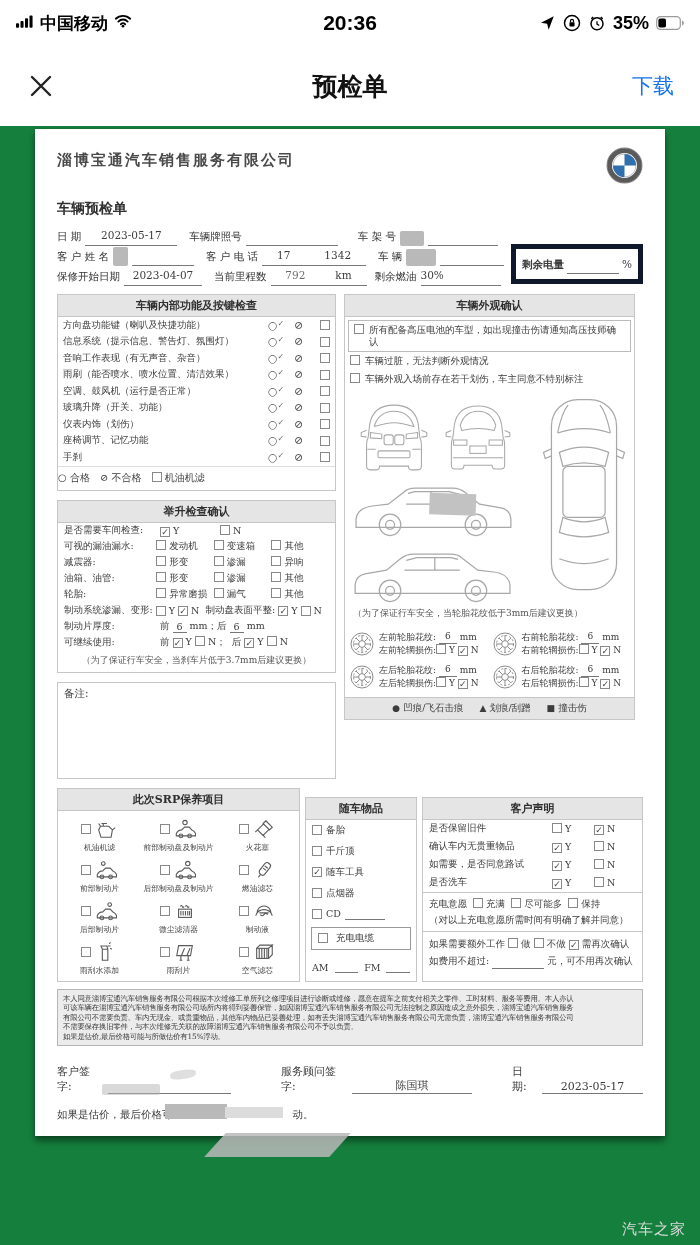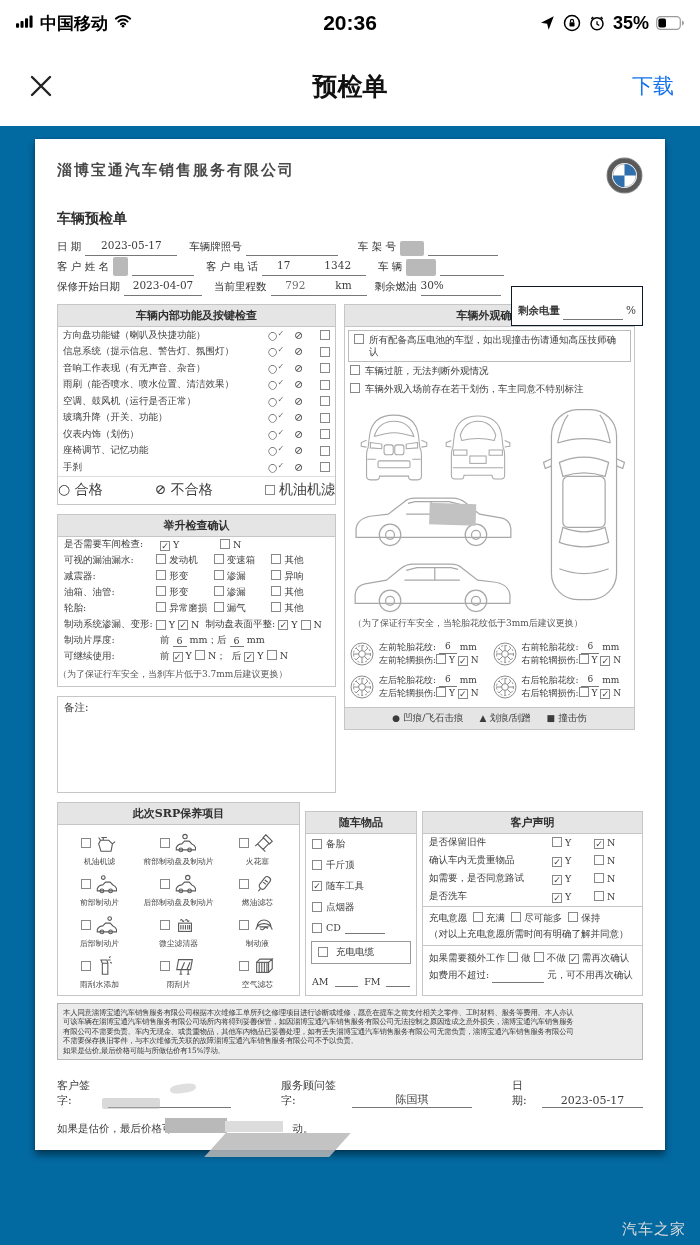--- a/index.html
+++ b/index.html
@@ -14,61 +14,61 @@
   .sb-right { margin-left:auto; display:flex; align-items:center; gap:7px; font-size:18px; font-weight:bold; color:#000; }
   .sbi { width:18px; height:18px; display:block; }
 
   
   .navbar { height:80px; display:flex; align-items:center; padding:0 26px; position:relative; background:#fff; }
   .nav-close { width:30px; height:30px; cursor:pointer; }
   .nav-title { position:absolute; left:0; right:0; text-align:center; font-size:25px; font-weight:bold; color:#111; pointer-events:none; }
   .nav-dl { margin-left:auto; font-size:21px; color:#1673ee; cursor:pointer; }
 
   
-  .viewer { height:1119px; background:#0369a1; position:relative; overflow:hidden; padding-top:13px; }
+  .viewer { height:1119px; background:#15803d; position:relative; overflow:hidden; padding-top:3px; }
   .page { width:630px; margin:0 auto; background:#fff; position:relative;
           box-shadow:0 5px 7px rgba(0,0,0,.45), 0 0 2px rgba(0,0,0,.2);
           padding:18px 22px 14px 22px; min-height:902px;
           font-family:"DejaVu Serif", serif; color:#3c3c3c; }
   .artifact { position:absolute; width:125px; height:24px; background:#b9b9b9; transform:skewX(-42deg); opacity:.85; }
   .watermark { position:absolute; right:14px; bottom:6px; font-size:15px; color:#d9d9d9; letter-spacing:1px; }
 
   
   .doc-head { display:flex; justify-content:space-between; align-items:flex-start; }
   .company { font-size:15px; font-weight:bold; letter-spacing:2px; color:#4a4a4a; padding-top:4px; }
   .form-title { font-size:14px; font-weight:bold; margin-top:16px; color:#2f2f2f; }
 
   .fields { margin-top:8px; position:relative; font-size:10.5px; line-height:19px; }
   .frow { display:flex; align-items:flex-end; gap:4px; }
   .flabel { color:#333; white-space:nowrap; }
   .ul { display:inline-block; border-bottom:1px solid #777; text-align:center; min-height:12px; vertical-align:bottom; }
-  .charge-box { position:absolute; right:0; top:18px; width:132px; height:40px; border:1px solid #0f172a;
-                display:flex; align-items:flex-end; padding:5px 6px; font-size:10.5px; gap:3px; background:#fff;margin-top:32px; }
+  .charge-box { position:absolute; right:0; top:18px; width:132px; height:40px; border:5px solid #0f172a;
+                display:flex; align-items:flex-end; padding:5px 6px; font-size:10.5px; gap:3px; background:#fff; }
   .blob { display:inline-block; background:#b9b9b9; border-radius:2px; vertical-align:middle; }
 
   
   .cols { display:flex; gap:8px; margin-top:8px; }
   .col-l { width:279px; }
   .col-r { width:291px; }
   .tbl { border:1px solid #c6c6c6; }
   .tbl + .tbl { margin-top:9px; }
   .thead { background:#e5e5e5; text-align:center; font-weight:bold; font-size:11px; padding:3px 0; color:#2f2f2f; border-bottom:1px solid #c6c6c6; }
 
   .t1row { display:flex; align-items:center; padding:0 5px; height:16.5px; font-size:9.5px; }
   .t1label { flex:1; white-space:nowrap; overflow:hidden; }
   .symc { width:26px; text-align:left; font-size:11px; color:#555; }
   .tick { font-size:8px; color:#666; vertical-align:3px; }
   .cb { display:inline-block; width:10px; height:10px; border:1px solid #888; font-size:9px; line-height:9px;
         text-align:center; color:#444; background:#fff; vertical-align:-1px; }
-  .legend1 { display:flex; justify-content:space-between; gap:10px; font-size:14px; padding:4px 0 5px; border-top:1px solid #ddd; }
+  .legend1 { display:flex; justify-content:flex-start; gap:10px; font-size:10px; padding:4px 0 5px; border-top:1px solid #ddd; }
 
   .t2row { display:flex; align-items:center; padding:1.5px 6px; font-size:9.5px; }
   .t2label { width:96px; white-space:nowrap; }
   .opt { width:60px; white-space:nowrap; }
-  .note-line { text-align:left; font-size:9px; color:#555; padding:3px 0 5px; }
+  .note-line { text-align:center; font-size:9px; color:#555; padding:3px 0 5px; }
 
   .remark { border:1px solid #c6c6c6; margin-top:9px; height:97px; padding:4px 6px; font-size:10.5px; }
 
   
   .ext-check { font-size:9.5px; padding:3px 5px; display:flex; gap:5px; align-items:flex-start; line-height:12px; }
   .ext-check.boxed { border:1px solid #bbb; margin:3px 3px 0 3px; background:#fff; }
   .cars { position:relative; height:216px; }
   .cars svg { position:absolute; }
   .wheel-grid { display:flex; flex-wrap:wrap; padding:2px 2px 4px; }
   .wheel-cell { width:50%; display:flex; gap:4px; align-items:center; padding:3px 2px; }

